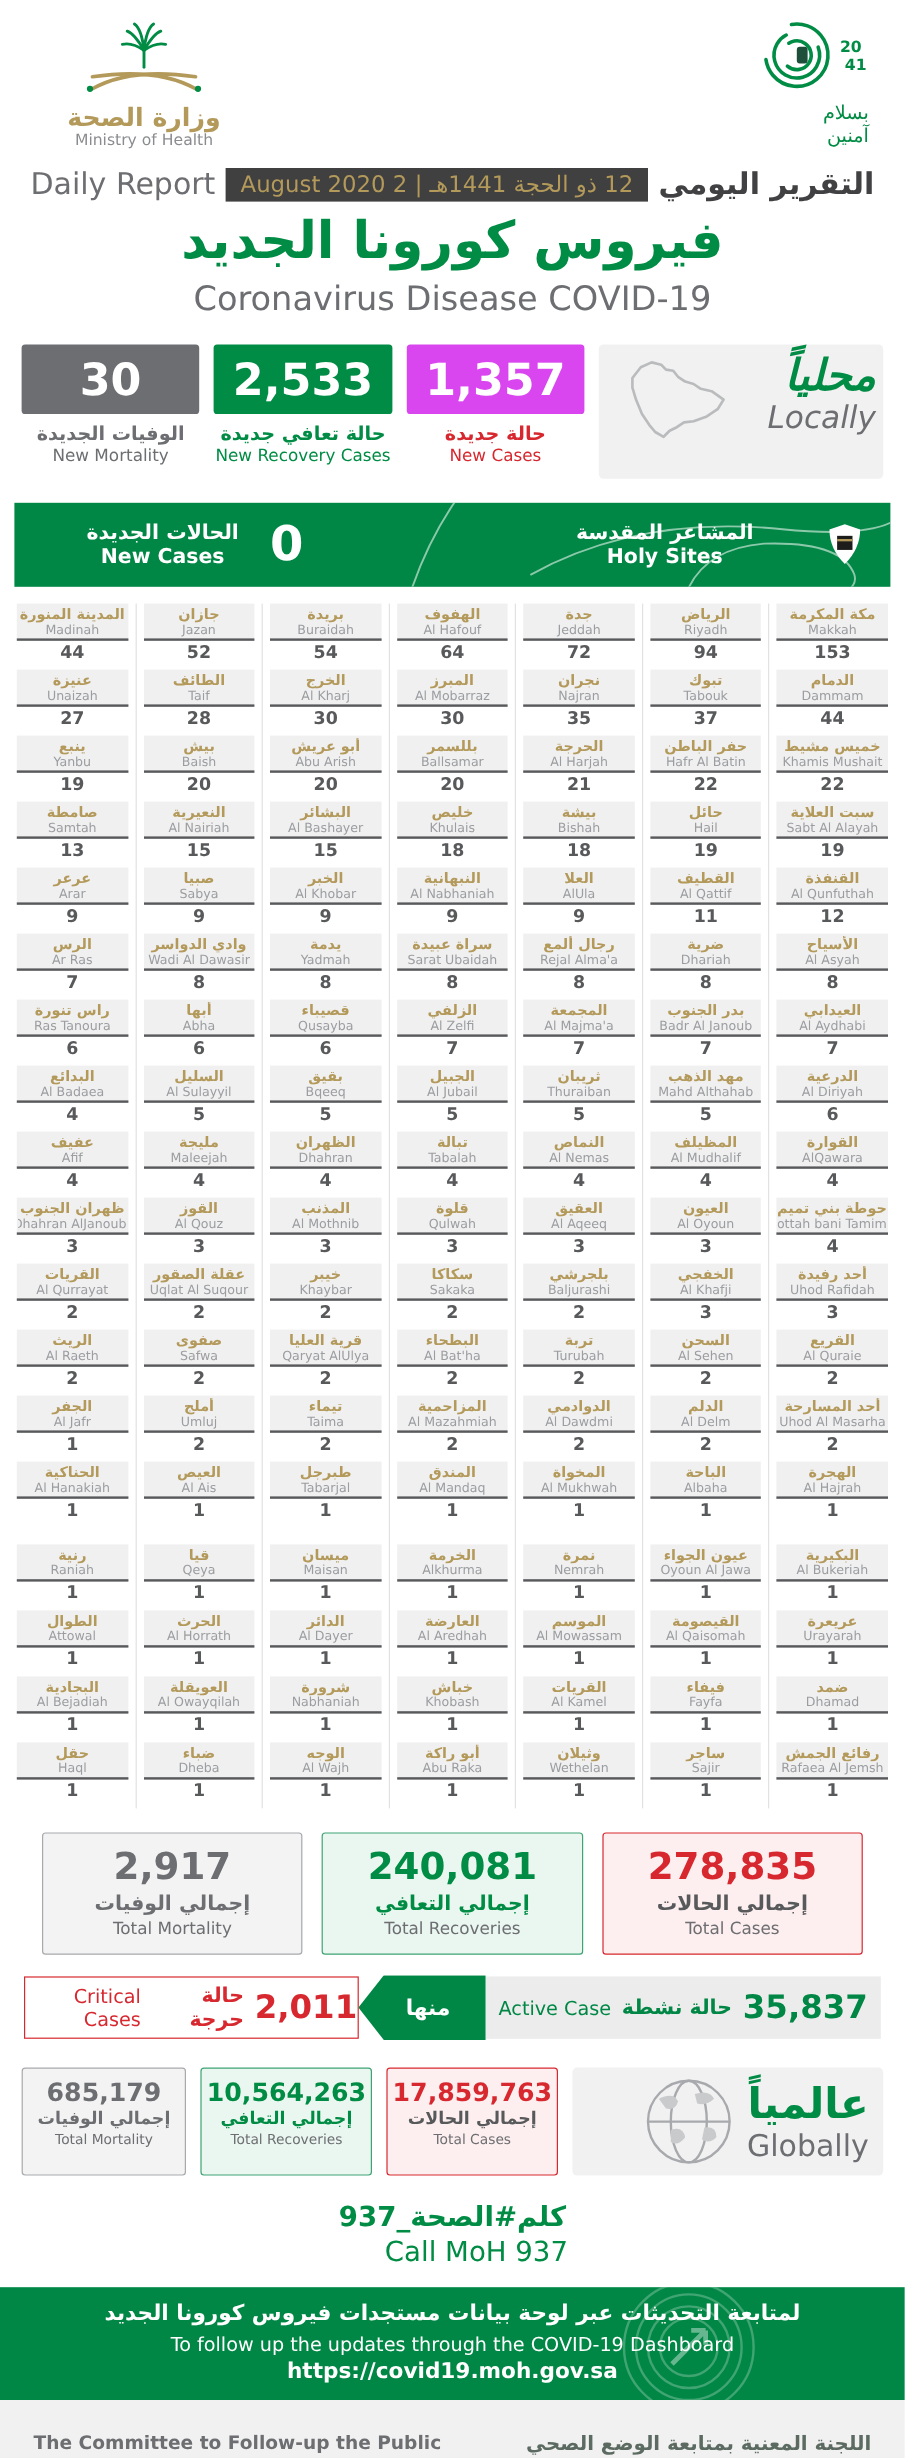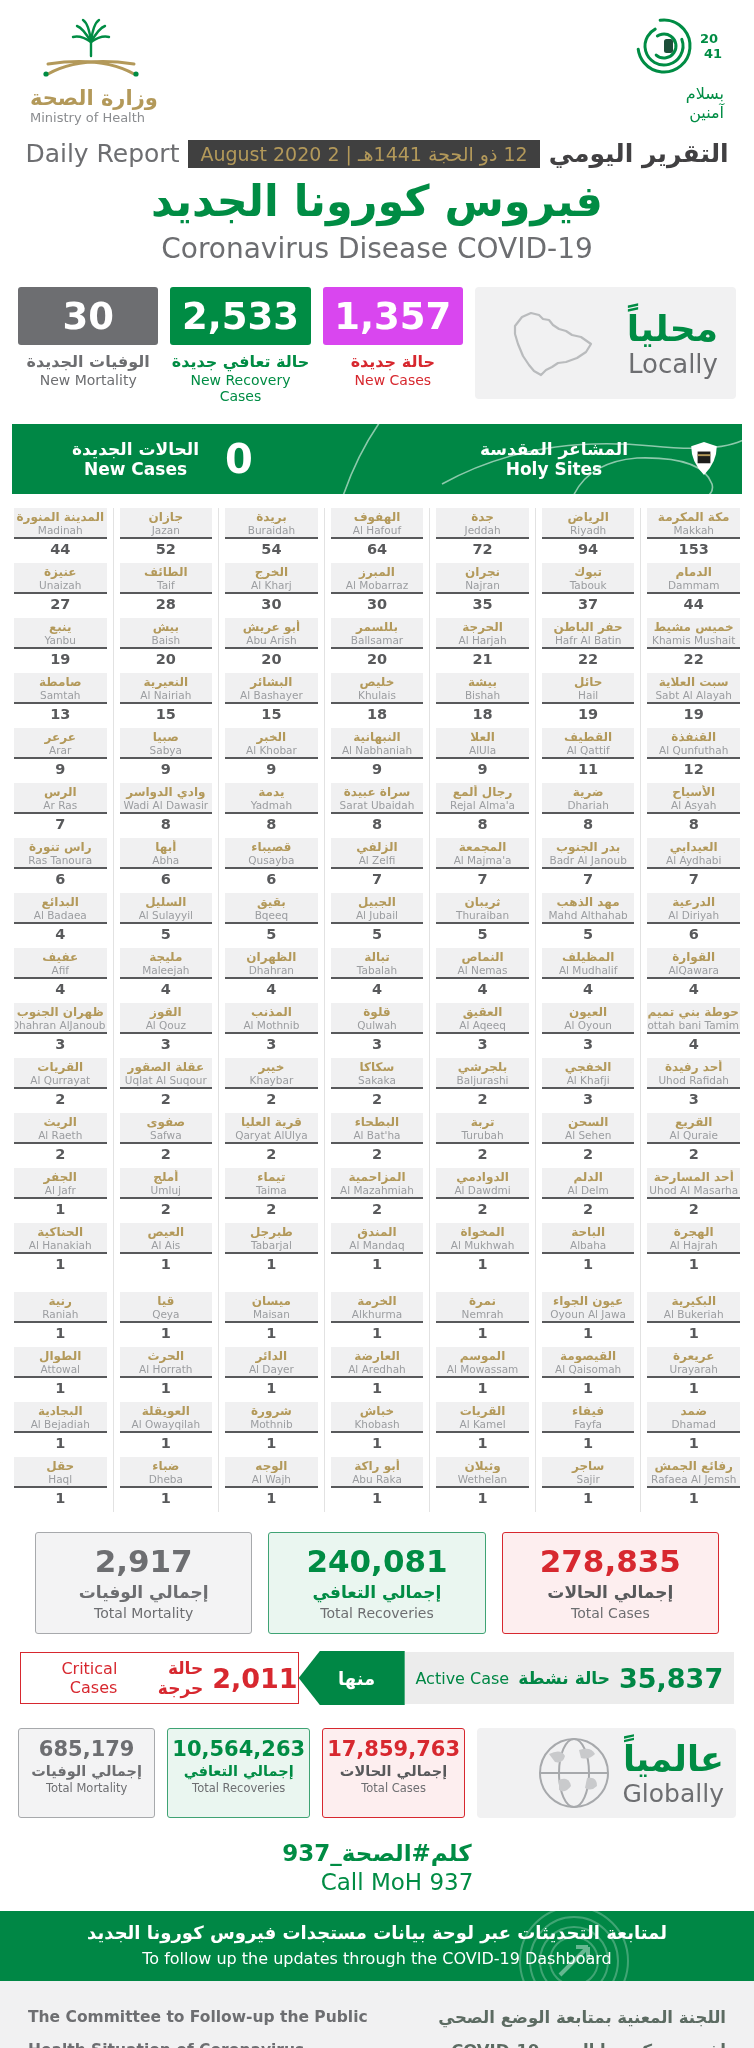--- a/index.html
+++ b/index.html
@@ -1,37 +1,37 @@
 <!DOCTYPE html>
 <html><head>
 <meta charset="utf-8">
 <style>
   html,body{margin:0;padding:0;}
   body{width:754px;background:#fff;font-family:"DejaVu Sans","Liberation Sans",sans-serif;color:#58595b;}
   .header{display:flex;justify-content:space-between;align-items:flex-start;padding:16px 30px 0;}
-  .moh-block{width:180px;}
+  .moh-block{text-align:center;width:180px;}
   .moh-ar{color:#b3995a;font-size:21px;font-weight:bold;margin-top:2px;}
   .moh-en{color:#8a8c8f;font-size:13px;}
   .hajj-block{text-align:right;width:140px;}
   .hajj-tagline{color:#008C44;font-size:16px;line-height:1.2;direction:rtl;margin-top:2px;}
   .title-line{display:flex;justify-content:center;align-items:center;gap:9px;margin-top:14px;}
   .daily-en{font-size:25px;color:#6d6e71;}
   .date-chip{background:#404040;color:#b3995a;font-size:19px;padding:3px 12px;direction:rtl;}
   .daily-ar{font-size:25px;color:#414042;font-weight:bold;direction:rtl;}
   .main-title{text-align:center;color:#008C44;font-size:43px;font-weight:bold;margin-top:8px;direction:rtl;}
   .sub-title{text-align:center;color:#6d6e71;font-size:28px;margin-top:6px;}
   
   .local-row{display:flex;align-items:flex-start;gap:12px;padding:0 18px;margin-top:22px;}
   .statcol{flex:1;text-align:center;}
   .statbox{height:58px;border-radius:3px;display:flex;align-items:center;justify-content:center;color:#fff;font-size:37px;font-weight:bold;}
   .statbox.gray{background:#6d6e71}.statbox.green{background:#008C44}.statbox.red{background:#d946ef}
   .stat-ar{font-size:16px;font-weight:bold;margin-top:7px;direction:rtl;}
   .stat-en{font-size:14px;margin-top:1px;}
   .c-gray{color:#6d6e71}.c-green{color:#008C44}.c-red{color:#D7282F}
-  .local-badge{width:225px;min-height:100px;background:#f1f1f2;border-radius:4px;display:flex;align-items:center;justify-content:flex-end;gap:8px;padding:6px 18px;}
+  .local-badge{width:225px;min-height:100px;background:#f1f1f2;border-radius:4px;display:flex;justify-content:flex-end;gap:8px;padding:6px 6px;font-style:italic;}
   .local-labels{text-align:right;}
   .local-ar{color:#008C44;font-size:36px;font-weight:bold;direction:rtl;}
   .local-en{color:#6d6e71;font-size:26px;margin-left:21px;}
   
   .holy{background:#008745;margin:20px 12px 14px;height:70px;display:flex;align-items:center;justify-content:space-between;color:#fff;padding:0 22px 0 60px;position:relative;overflow:hidden;}
   .holy-left{display:flex;align-items:center;gap:26px;position:relative;z-index:1;}
   .holy-zero{font-size:40px;font-weight:bold;}
   .holy-lbls{text-align:center;}
   .holy-ar{font-size:17px;font-weight:bold;direction:rtl;}
   .holy-en{font-size:17px;font-weight:bold;}
@@ -820,21 +820,21 @@
       <div class="cell">
         <div class="namebox">
           <div class="arn">الدائر</div>
           <div class="enn">Al Dayer</div>
         </div>
         <div class="num">1</div>
       </div>
       <div class="cell">
         <div class="namebox">
           <div class="arn">شرورة</div>
-          <div class="enn">Mothnib</div>
+          <div class="enn">Nabhaniah</div>
         </div>
         <div class="num">1</div>
       </div>
       <div class="cell">
         <div class="namebox">
           <div class="arn">الوجه</div>
           <div class="enn">Al Wajh</div>
         </div>
         <div class="num">1</div>
       </div>
@@ -1174,20 +1174,21 @@
     <g fill="none" stroke="rgba(255,255,255,0.5)" stroke-width="2">
       <circle cx="70" cy="60" r="24"></circle>
         <circle cx="70" cy="60" r="34"></circle>
         <circle cx="70" cy="60" r="44"></circle>
         <circle cx="70" cy="60" r="54"></circle>
       <path d="M56 74 L84 46 M84 46 L72 46 M84 46 L84 58" stroke="rgba(255,255,255,0.8)" stroke-width="4"></path>
     </g>
   </svg>
   <div class="banner-ar">لمتابعة التحديثات عبر لوحة بيانات مستجدات فيروس كورونا الجديد</div>
   <div class="banner-en">To follow up the updates through the COVID-19 Dashboard</div>
+  <div class="banner-url">https://covid19.moh.gov.sa</div>
 </div>
 
 <div class="bottom">
   <div class="committee">
     <div class="comm-en">The Committee to Follow-up the Public Health Situation of Coronavirus Disease COVID-19</div>
     <div class="comm-ar">اللجنة المعنية بمتابعة الوضع الصحي لفيروس كورونا الجديد COVID-19</div>
   </div>
 
 </div>
 

